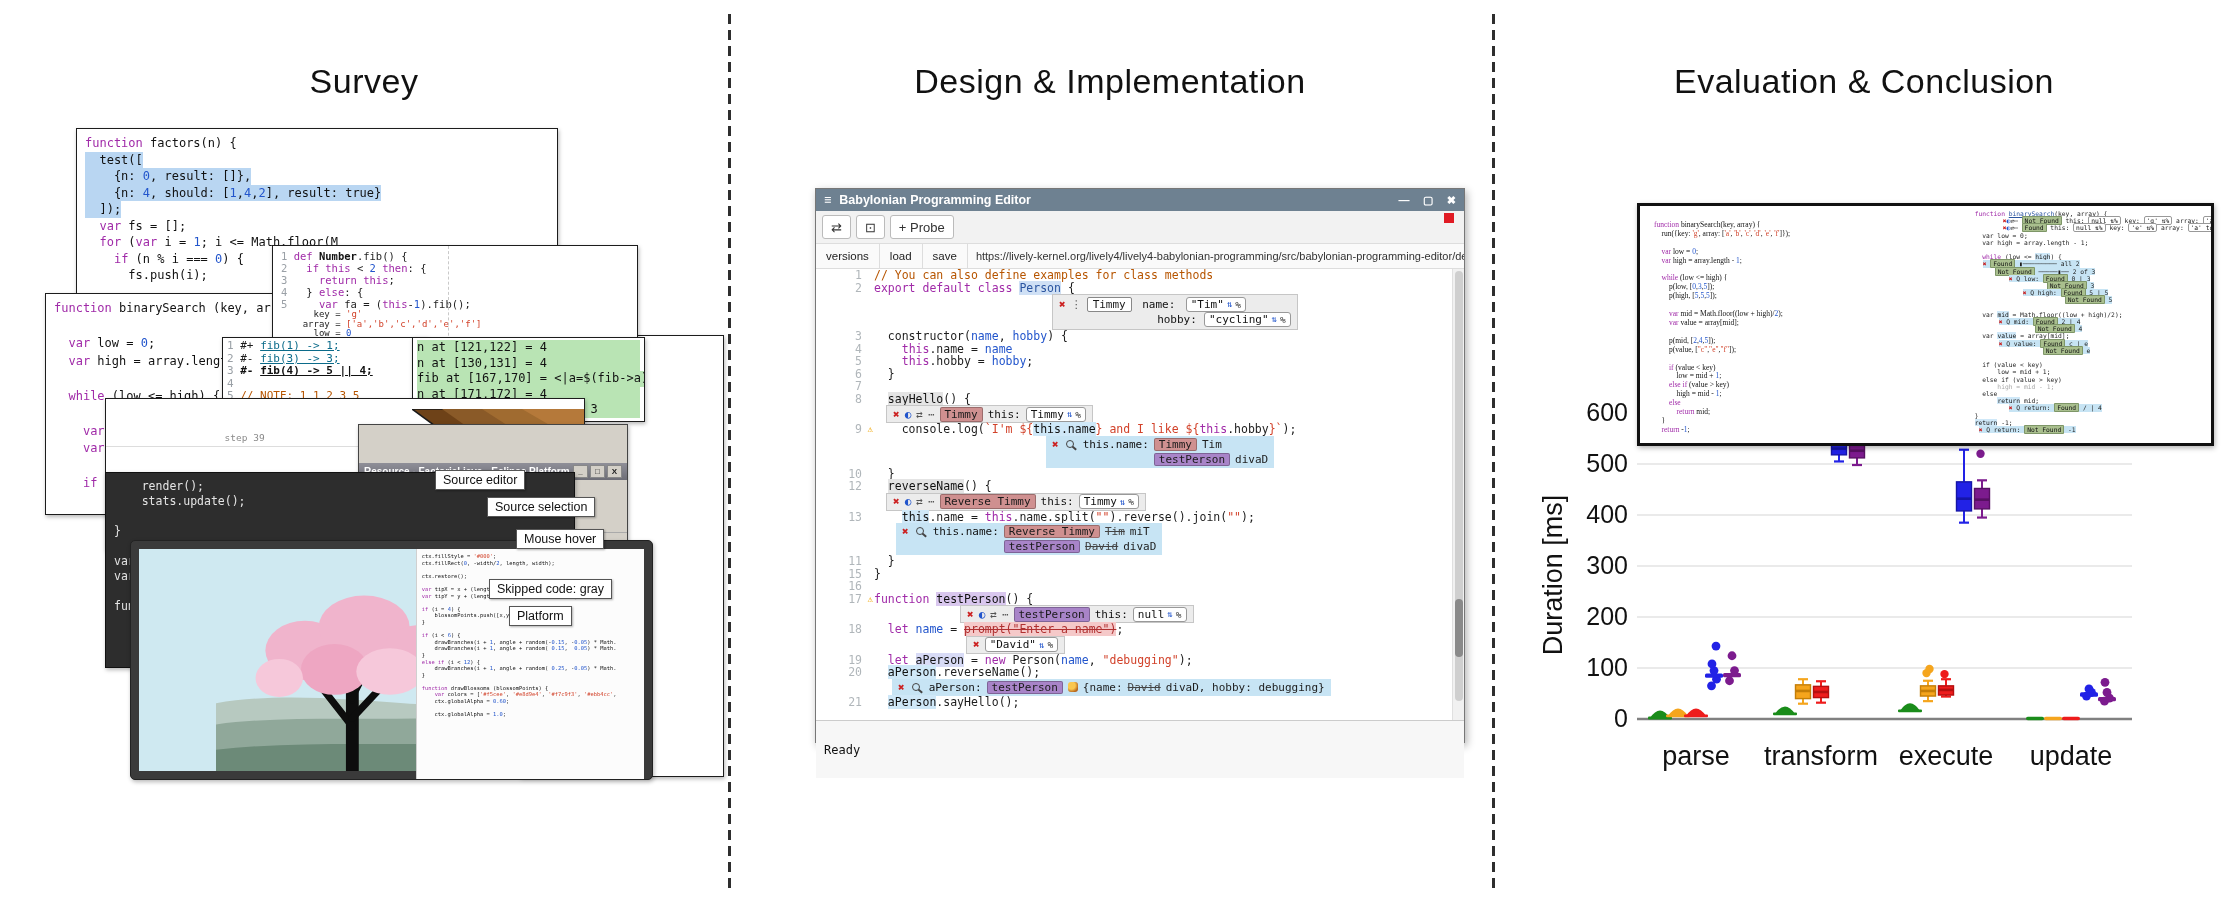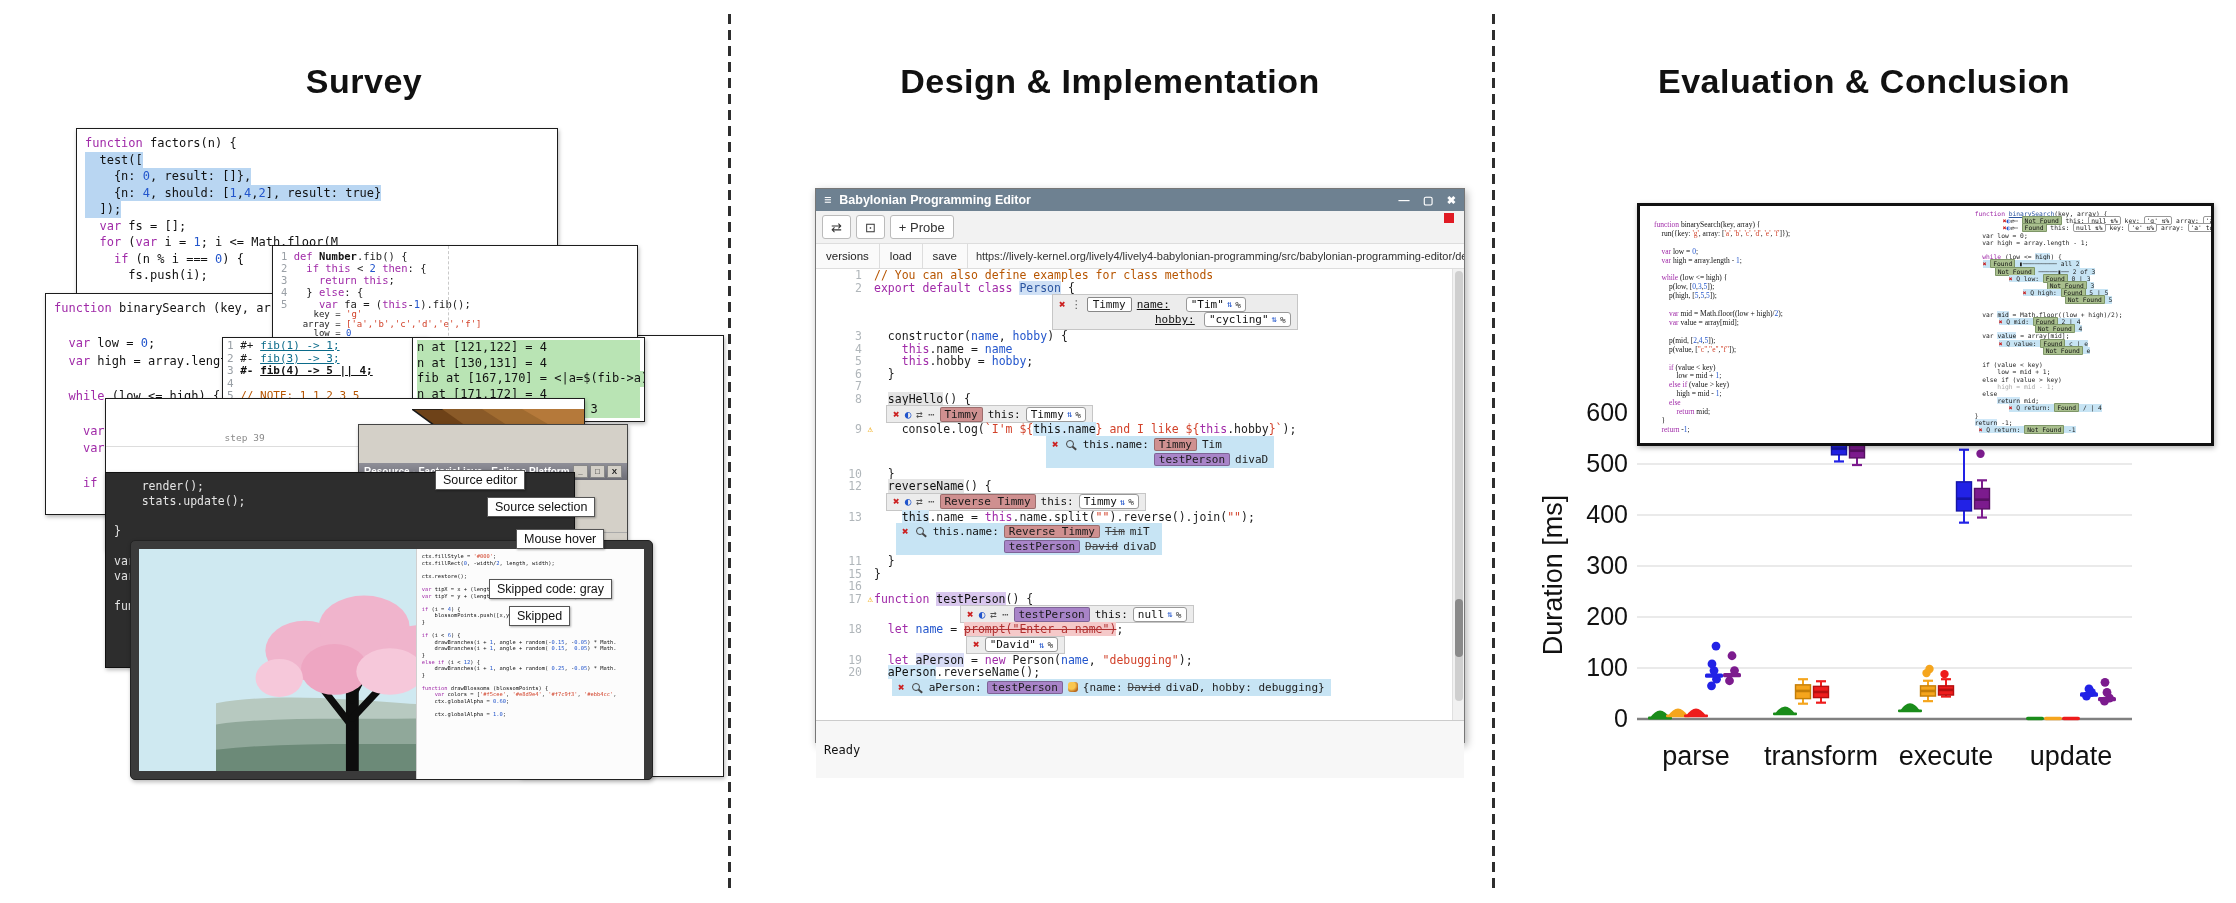--- a/index.html
+++ b/index.html
@@ -2,21 +2,21 @@
 <html><head>
 <meta charset="utf-8">
 <style>
   html,body{margin:0;padding:0;background:#fff;}
   .stage{position:relative;width:2236px;height:903px;background:#fff;overflow:hidden;
          font-family:"Liberation Sans",sans-serif;color:#111;}
   .divider{position:absolute;top:14px;height:876px;width:3px;
            background:repeating-linear-gradient(180deg,#2e2e2e 0 10px,transparent 10px 16px);}
   .panel{position:absolute;top:0;height:903px;}
   .ptitle{position:absolute;top:62px;left:0;right:0;text-align:center;font-size:34px;
-          font-weight:bold;letter-spacing:.5px;margin:0;}
+          font-weight:normal;letter-spacing:.5px;margin:0;}
   
   .card{position:absolute;background:#fff;border:1.6px solid #1c1c1c;box-shadow:1px 2px 4px rgba(0,0,0,.28);
         padding:6px 8px;overflow:hidden;font-family:"DejaVu Sans Mono",monospace;white-space:pre;}
   .cl{white-space:pre;}
   .kw{color:#a02aa8;} .s{color:#d2422a;} .n{color:#2255cc;} .c{color:#b75501;}
   .p{color:#1d1d1d;} .g{color:#a8a8a8;} .ln{color:#9aa0a6;} .b{font-weight:bold;}
   .hlrow{background:#b9d6f2;display:table;}
   .grow{background:#b9e4b4;display:table;min-width:100%;}
   .tealrow{background:#e3f3f3;display:table;min-width:100%;}
   .ub{text-decoration:underline;color:#0b6b8a;} .ubb{text-decoration:underline;font-weight:bold;}
@@ -87,21 +87,21 @@
   .gut{width:46px;flex:none;text-align:right;color:#b0b6ba;padding-right:12px;position:relative;}
   .warn{color:#f0a500;font-size:9px;position:absolute;right:1px;top:0;}
   .cwrap{white-space:pre;}
   .hlb{background:#cfe8f8;} .hlp{background:#d9c7ee;} .hlp2{background:#d8dbf6;} .hlg{background:#e4e4e4;}
   .clsname{background:#cfe0f5;color:#2b55a0;}
   .strike{text-decoration:line-through;color:#444;}
   .strikepink{background:#f5c9c9;color:#b03030;text-decoration:line-through;}
   .wrow{display:flex;}
   .wex{background:#ececec;border:1px solid #c6c6c6;display:inline-block;padding:2px 6px;font-size:11px;line-height:13px;}
   .wex .r{display:flex;align-items:center;gap:5px;}
-  .wex .lab{display:inline-block;min-width:44px;text-align:left;text-decoration:underline;}
+  .wex .lab{display:inline-block;min-width:44px;text-align:center;}
   .wmeth,.wrep{background:#ececec;border:1px solid #c6c6c6;display:inline-flex;align-items:center;
                gap:5px;padding:1px 6px;font-size:11px;height:14px;}
   .wprobe{background:#c7e4f4;display:inline-flex;align-items:flex-start;gap:5px;padding:2px 6px;font-size:11px;}
   .pcol{display:flex;flex-direction:column;gap:2px;}
   .prow{display:flex;align-items:center;gap:5px;line-height:11px;}
   .chip{padding:0 4px;border:1px solid rgba(0,0,0,.25);border-radius:2px;color:#1a1a1a;}
   .rose{background:#cf9090;} .purplec{background:#a884c8;}
   .chipout{background:#fff;border:1px solid #888;border-radius:2px;padding:0 5px;}
   .vbox{background:#fff;border:1px solid #999;border-radius:3px;padding:0 4px;display:inline-flex;
         align-items:center;gap:3px;}
@@ -213,21 +213,21 @@
           </g>
         </svg>
       </div>
       <div class="pageR"><div class="cl ">ctx.fillStyle = <span class="s">'#000'</span>;</div><div class="cl ">ctx.fillRect(<span class="n">0</span>, -width/<span class="n">2</span>, length, width);</div><div class="cl ">&nbsp;</div><div class="cl ">ctx.restore();</div><div class="cl ">&nbsp;</div><div class="cl "><span class="kw">var</span> tipX = x + (length - width/<span class="n">2</span>) * Math.cos(angle);</div><div class="cl "><span class="kw">var</span> tipY = y + (length - width/<span class="n">2</span>) * Math.sin(angle);</div><div class="cl ">&nbsp;</div><div class="cl "><span class="kw">if</span> (i = <span class="n">4</span>) {</div><div class="cl ">    blossomPoints.push([x,y,tipX,tipY]);</div><div class="cl ">}</div><div class="cl ">&nbsp;</div><div class="cl "><span class="kw">if</span> (i &lt; <span class="n">6</span>) {</div><div class="cl ">    drawBranches(i + <span class="n">1</span>, angle + random(-<span class="n">0.15</span>, -<span class="n">0.05</span>) * Math.</div><div class="cl ">    drawBranches(i + <span class="n">1</span>, angle + random( <span class="n">0.15</span>,  <span class="n">0.05</span>) * Math.</div><div class="cl ">}</div><div class="cl "><span class="kw">else</span> <span class="kw">if</span> (i &lt; <span class="n">12</span>) {</div><div class="cl ">    drawBranches(i + <span class="n">1</span>, angle + random( <span class="n">0.25</span>, -<span class="n">0.05</span>) * Math.</div><div class="cl ">}</div><div class="cl ">&nbsp;</div><div class="cl "><span class="kw">function</span> drawBlossoms (blossomPoints) {</div><div class="cl ">    <span class="kw">var</span> colors = [<span class="s">'#f5cee'</span>, <span class="s">'#e8d9e4'</span>, <span class="s">'#f7c9f3'</span>, <span class="s">'#ebb4cc'</span>,</div><div class="cl ">    ctx.globalAlpha = <span class="n">0.60</span>;</div><div class="cl ">&nbsp;</div><div class="cl ">    ctx.globalAlpha = <span class="n">1.0</span>;</div></div>
     </div>
 
     <div class="callout" style="left:435px;top:470px">Source editor</div>
     <div class="callout" style="left:487px;top:497px">Source selection</div>
     <div class="callout" style="left:516px;top:529px">Mouse hover</div>
     <div class="callout" style="left:489px;top:579px">Skipped code: gray</div>
-    <div class="callout" style="left:509px;top:606px">Skipped</div>
+    <div class="callout" style="left:509px;top:606px">Platform</div>
   </section>
 
   <section class="panel" style="left:728px;width:764px">
     <h1 class="ptitle">Design &amp; Implementation</h1>
   </section>
 
   <div class="edwin">
     <div class="titlebar">
       <span>≡</span>
       <span>Babylonian Programming Editor</span>
@@ -458,20 +458,24 @@
               <span class="pcol">
                 <span class="prow">
                   <span class="chip purplec">testPerson</span>
                   <span class="emoji"></span>
                   <span class="p">{name: </span>
                   <span class="strike">David</span>
                   <span class="p"> divaD, hobby: debugging}</span>
                 </span>
               </span>
             </span>
+          </div>
+          <div class="edrow">
+            <span class="gut">21</span>
+            <span class="cwrap"><span class="p">  </span><span class="hlb">aPerson</span><span class="p">.sayHello();</span></span>
           </div>
         </div>
       <div class="sbar">
         <div class="sthumb"></div>
         <div class="sdark"></div>
       </div>
     </div>
     <div class="statusbar">
       <span>Ready</span>
     </div>

